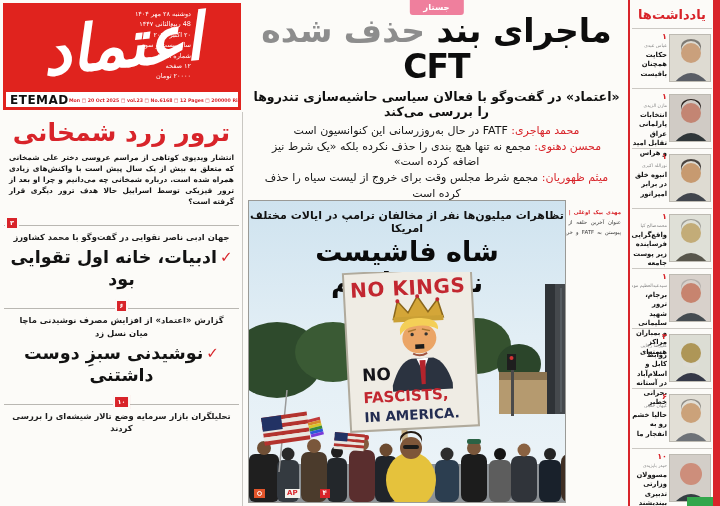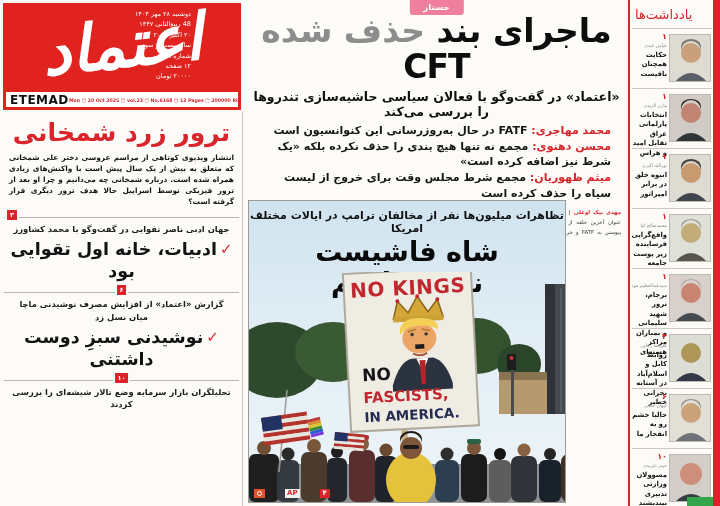--- a/index.html
+++ b/index.html
@@ -17,63 +17,63 @@
   .masthead{position:absolute;left:3px;top:3px;width:238px;height:107px;background:#e0231e;overflow:hidden}
   .m-logo{position:absolute;left:0;top:10px;width:100%;text-align:center;font-size:64px;font-weight:bold;
           font-style:italic;color:#fff;transform:rotate(-6deg);letter-spacing:-5px;direction:rtl;line-height:1;z-index:1}
   .m-dates{position:absolute;top:6px;right:50px;color:#fff;font-size:6.5px;line-height:1.6;text-align:right;direction:rtl;z-index:2}
   .m-strip{position:absolute;left:3px;right:3px;bottom:3px;height:15px;background:#fff;display:flex;align-items:center;padding:0 4px;z-index:3}
   .m-latin{font-weight:bold;font-size:12px;letter-spacing:.5px;color:#101010}
   .m-info{font-size:4.9px;color:#d8242a;font-weight:bold;white-space:nowrap;transform:scaleX(.95);transform-origin:left center}
 
   
   .leftcol{position:absolute;left:4px;top:113px;width:235px;bottom:0;overflow:hidden}
-  .lc-item{position:relative;border-bottom:1px solid #b9b7b2;padding:5px 2px 9px}
+  .lc-item{position:relative;border-bottom:1px solid #b9b7b2;padding:5px 2px 17px}
   .lc-item:last-child{border-bottom:none}
   .lc-head-red{color:#d8242a;font-weight:bold;font-size:25px;text-align:center;direction:rtl;line-height:1.2}
   .lc-body{font-size:7.4px;font-weight:bold;line-height:1.5;text-align:justify;direction:rtl;margin-top:4px;color:#151515;padding:0 3px}
   .lc-kicker{font-size:8.4px;font-weight:bold;text-align:center;direction:rtl;color:#1d1d1d;line-height:1.5;padding:0 4px}
   .lc-head{font-size:17.5px;font-weight:bold;text-align:center;direction:rtl;color:#121212;margin-top:4px;line-height:1.25}
   .lc-head.md{font-size:19px}
   .check{color:#d8242a;font-size:15px;margin-left:3px;vertical-align:1px}
   .page-chip{position:absolute;background:#d8242a;color:#fff;font-size:6.5px;font-weight:bold;line-height:1;
              padding:1.5px 3px;z-index:2}
   .page-chip.left{left:1px;bottom:-5px;border:2px solid #fcfbf8}
   .page-chip.center{left:50%;transform:translateX(-50%);bottom:-5px;border:2px solid #fcfbf8}
 
   
   .lead{position:absolute;left:248px;top:0;width:377px;height:198px}
   .lead-tag{position:absolute;top:0;left:50%;transform:translateX(-50%);background:#ef7f9d;color:#fff;
             font-size:8.5px;font-weight:bold;padding:2px 14px 3px;direction:rtl;border-radius:0 0 3px 3px;z-index:4}
   .lead-hl{margin-top:13px;text-align:center;direction:rtl;font-weight:bold;font-size:33px;line-height:1.1;color:#0d0d0d;letter-spacing:-1px}
   .lead-hl .ghost{color:#8d8d8d}
   .lead-sub{margin-top:3px;text-align:center;direction:rtl;font-weight:bold;font-size:12.5px;color:#101010}
   .lead-quotes{margin-top:4px;direction:rtl}
-  .lead-quote{font-size:11px;font-weight:bold;line-height:1.45;color:#161616;padding:0 14px}
+  .lead-quote{text-align:center;font-size:11px;font-weight:normal;line-height:1.45;color:#161616;padding:0 14px}
   .qname{color:#d8242a}
   .lead-body{margin:6px 4px 0;direction:rtl;column-count:3;column-gap:8px;font-size:5.4px;line-height:1.8;
              text-align:justify;color:#3a3a3a;height:36px;overflow:hidden}
   .byline{color:#d8242a;font-weight:bold}
 
   
   .photobox{position:absolute;left:248px;top:200px;width:318px;height:303px;border:1px solid #9a9a96;
             background:linear-gradient(#cfe3ef,#e2eef5 45%,#edf4f8);overflow:hidden}
   .ph-kicker{margin-top:8px;text-align:center;direction:rtl;font-weight:bold;font-size:11px;color:#111}
   .ph-hl{margin-top:1px;text-align:center;direction:rtl;font-weight:bold;font-size:27px;color:#0a0a0a}
   .ph-scene{position:absolute;left:0;right:0;bottom:0;height:230px}
   .ph-scene text{font-family:"DejaVu Sans",sans-serif;font-weight:bold}
   .ph-credit{position:absolute;left:5px;bottom:4px;display:flex;align-items:center;gap:20px;z-index:5}
   .cr-box{width:11px;height:9px;background:#e2552b;display:flex;align-items:center;justify-content:center}
   .cam{width:5px;height:5px;border:1.2px solid #fff;border-radius:50%}
   .cr-ap{background:#f4f2ec;color:#d8242a;font-size:7px;font-weight:bold;padding:0 2px;line-height:9px}
   .cr-page{background:#d8242a;color:#fff;font-size:7px;font-weight:bold;padding:0 3px;line-height:9px}
 
   
   .sidebar{position:absolute;left:632px;top:4px;width:80px}
-  .sb-title{color:#d8242a;font-weight:normal;font-size:13px;direction:rtl;text-align:left;padding:3px 3px 6px}
+  .sb-title{color:#d8242a;font-weight:bold;font-size:13px;direction:rtl;text-align:center;padding:3px 3px 6px}
   .sb-item{position:relative;height:60px;border-top:1px solid #ccc9c4}
   .sb-photo{position:absolute;right:1px;top:5px;width:42px;height:48px;background:#dedbd2;border:1px solid #bdbab2;overflow:hidden}
   .sb-item:nth-child(odd) .sb-photo svg{filter:hue-rotate(18deg) brightness(1.04)}
   .sb-item:nth-child(3n) .sb-photo svg{filter:hue-rotate(-20deg) brightness(.96)}
   .sb-text{position:absolute;left:0;top:4px;width:35px;direction:rtl;text-align:right}
   .sb-num{color:#d8242a;font-weight:bold;font-size:8px;line-height:1}
   .sb-author{color:#8a8a8a;font-size:4.6px;white-space:nowrap;overflow:hidden;margin-top:1.5px}
   .sb-title-txt{font-size:6.8px;font-weight:bold;line-height:1.4;color:#111;margin-top:3px}
 </style>
 </head>

